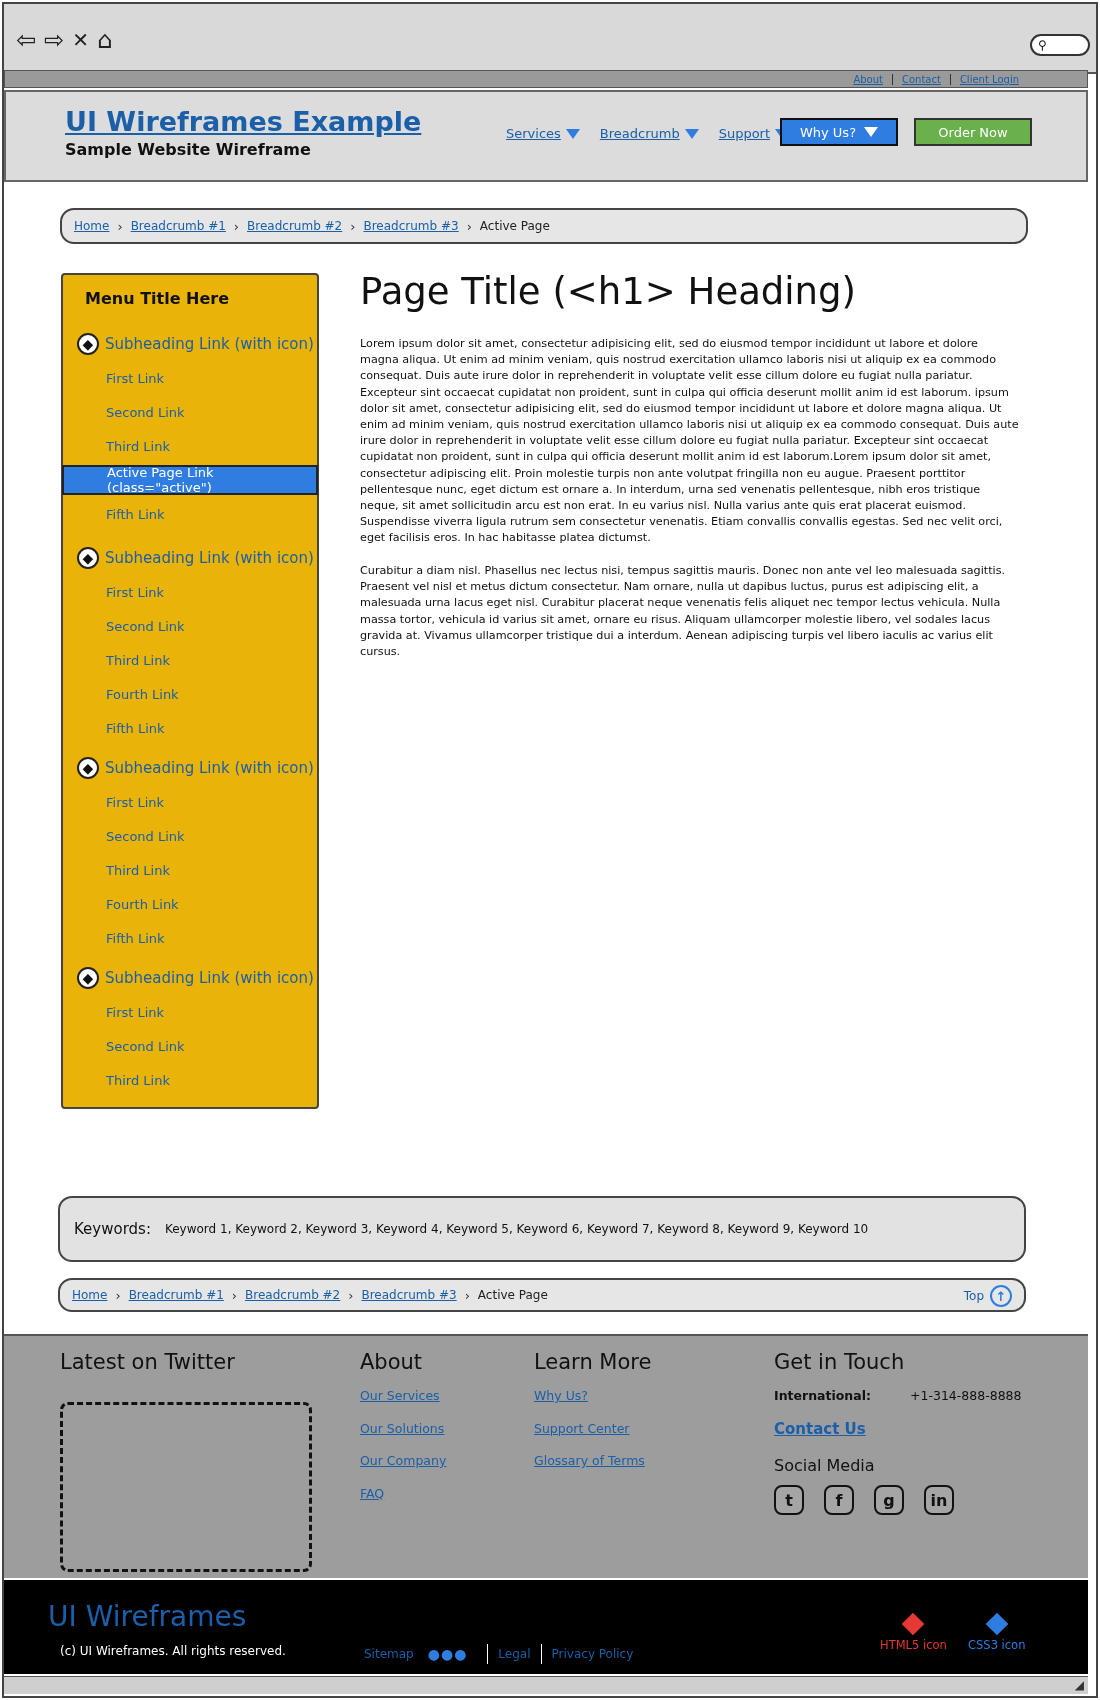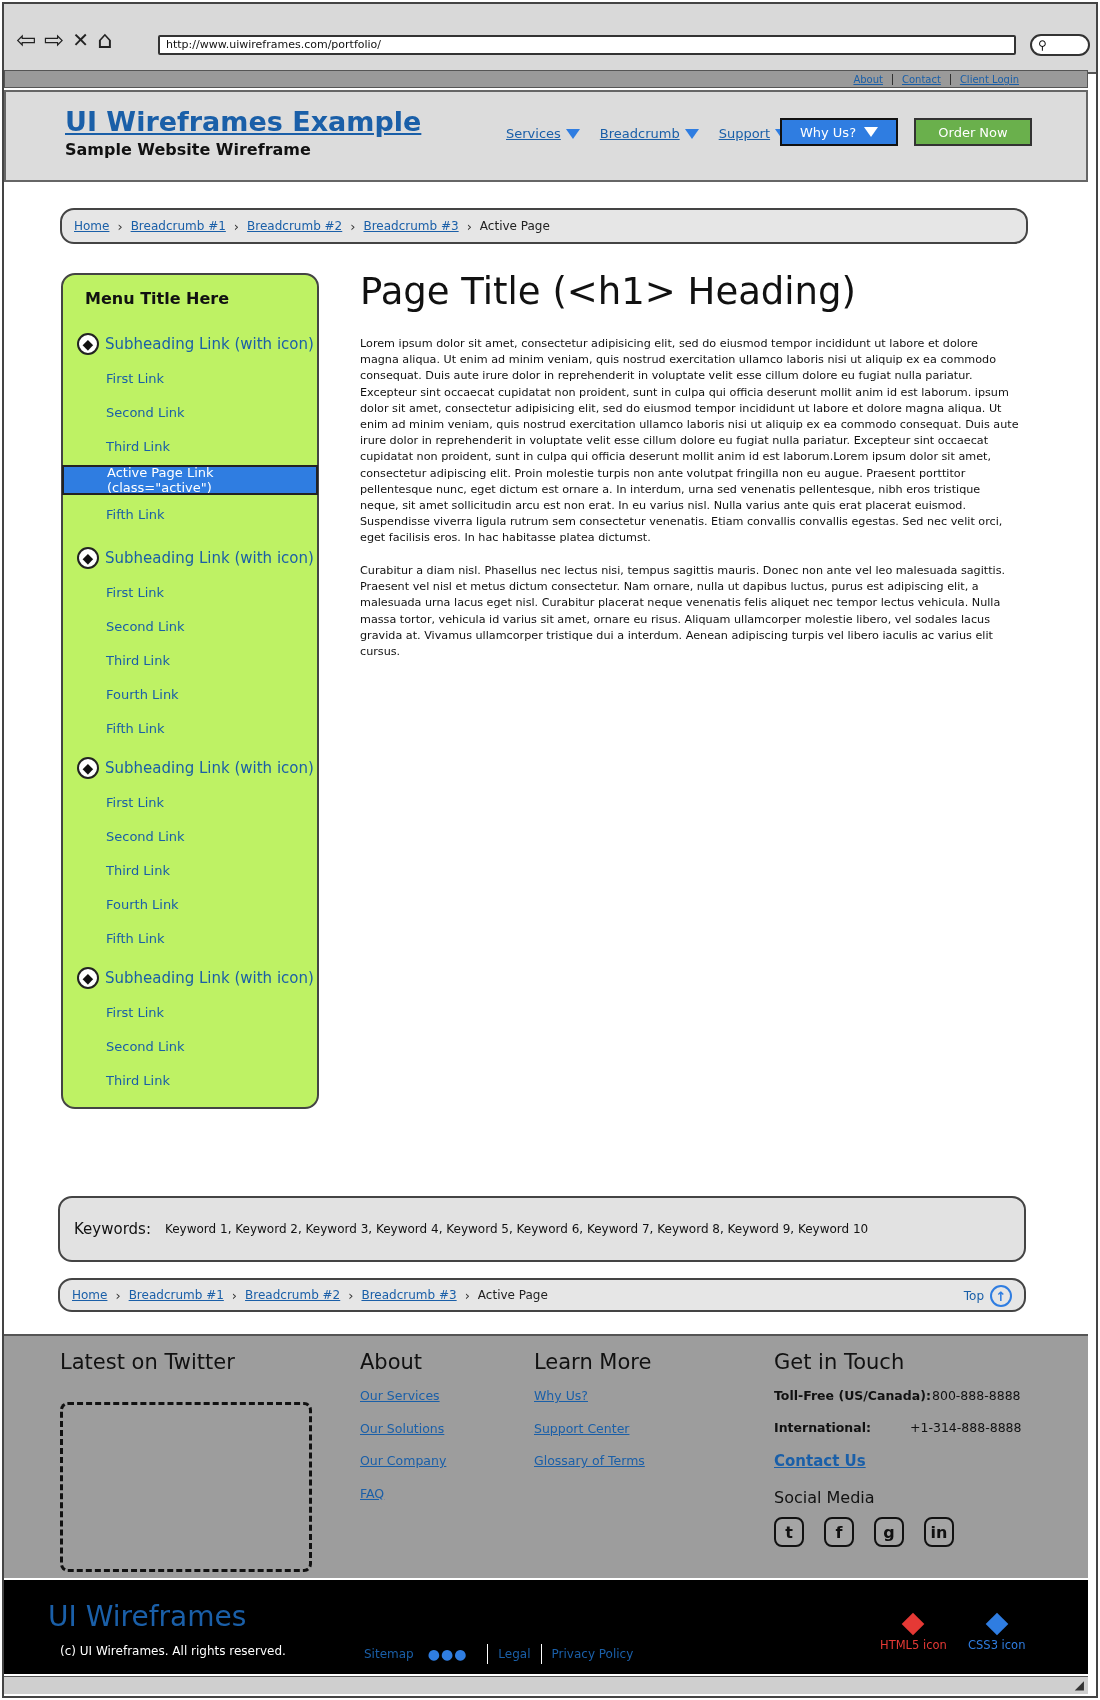--- a/index.html
+++ b/index.html
@@ -35,21 +35,21 @@
   
   .crumbs { position: absolute; height: 36px; border: 2px solid #444; border-radius: 14px; background: #e6e6e6; display: flex; align-items: center; padding-left: 12px; font-size: 12px; }
   .crumbs .sep { margin: 0 8px; color: #333; font-size: 13px; }
   .crumbs .active { color: #222; text-decoration: none; }
   .crumb1 { left: 60px; top: 208px; width: 968px; }
   .crumb2 { left: 58px; top: 1278px; width: 968px; height: 34px; }
   .top-link { position: absolute; right: 12px; top: 5px; display: flex; align-items: center; gap: 6px; font-size: 12px; color: #1a5fa8; }
   .top-circle { width: 22px; height: 22px; border: 2px solid #2f7de1; border-radius: 50%; color: #2f7de1; font-size: 13px; display: flex; align-items: center; justify-content: center; font-weight: bold; }
 
   
-  .sidebar { position: absolute; left: 61px; top: 273px; width: 258px; height: 836px; border: 2px solid #444; border-radius: 14px; background: #bef264; }
+  .sidebar { position: absolute; left: 61px; top: 273px; width: 258px; height: 836px; border: 2px solid #444; border-radius: 4px; background: #eab308; }
   .menu-title { position: absolute; left: 22px; top: 14px; font-size: 16px; font-weight: bold; }
   .menu-list { position: absolute; left: 0; top: 52px; width: 100%; }
   .sub { display: flex; align-items: center; gap: 6px; font-size: 15px; color: #1a5fa8; padding-left: 14px; height: 34px; }
   .diamond-ico { width: 22px; height: 22px; border: 2px solid #222; border-radius: 50%; background: #fff; display: flex; align-items: center; justify-content: center; font-size: 14px; color: #111; }
   .ml { font-size: 13px; color: #1a5fa8; padding-left: 43px; height: 34px; display: flex; align-items: center; }
   .ml.active { background: #2f7de1; color: #fff; border: 2px solid #222; margin: 0 -1px; }
 
   
   .page-title { position: absolute; left: 360px; top: 270px; font-size: 37px; font-weight: normal; color: #111; }
   .para { position: absolute; left: 360px; width: 660px; font-size: 11.2px; line-height: 16.2px; color: #111; }
@@ -89,21 +89,20 @@
 <body>
 
 <div class="window">
   <div class="titlebar">
     <div class="nav-icons">
       <span>⇦</span>
       <span>⇨</span>
       <span style="font-size:20px">✕</span>
       <span>⌂</span>
     </div>
-    <div class="urlbar">http://www.uiwireframes.com/portfolio/</div>
     <div class="searchbox">
         <span class="mag">⚲</span>
       </div>
   </div>
 </div>
 
 <div class="graybar"></div>
 <div class="util-links">
   <span class="link">About</span>
   <span class="link">Contact</span>
@@ -224,24 +223,20 @@
     <div class="fl">FAQ</div>
   </div>
   <div class="fcol" style="left:530px">
     <h3>Learn More</h3>
     <div class="fl">Why Us?</div>
     <div class="fl">Support Center</div>
     <div class="fl">Glossary of Terms</div>
   </div>
   <div class="fcol" style="left:770px;width:260px">
     <h3>Get in Touch</h3>
-    <div class="contact-row">
-        <span class="k">Toll-Free (US/Canada):</span>
-        <span>800-888-8888</span>
-      </div>
     <div class="contact-row">
         <span class="k" style="width:136px">International:</span>
         <span>+1-314-888-8888</span>
       </div>
     <div class="contact-link">Contact Us</div>
     <div class="social-title">Social Media</div>
     <div class="social-icons">
       <span>t</span>
       <span>f</span>
       <span>g</span>

